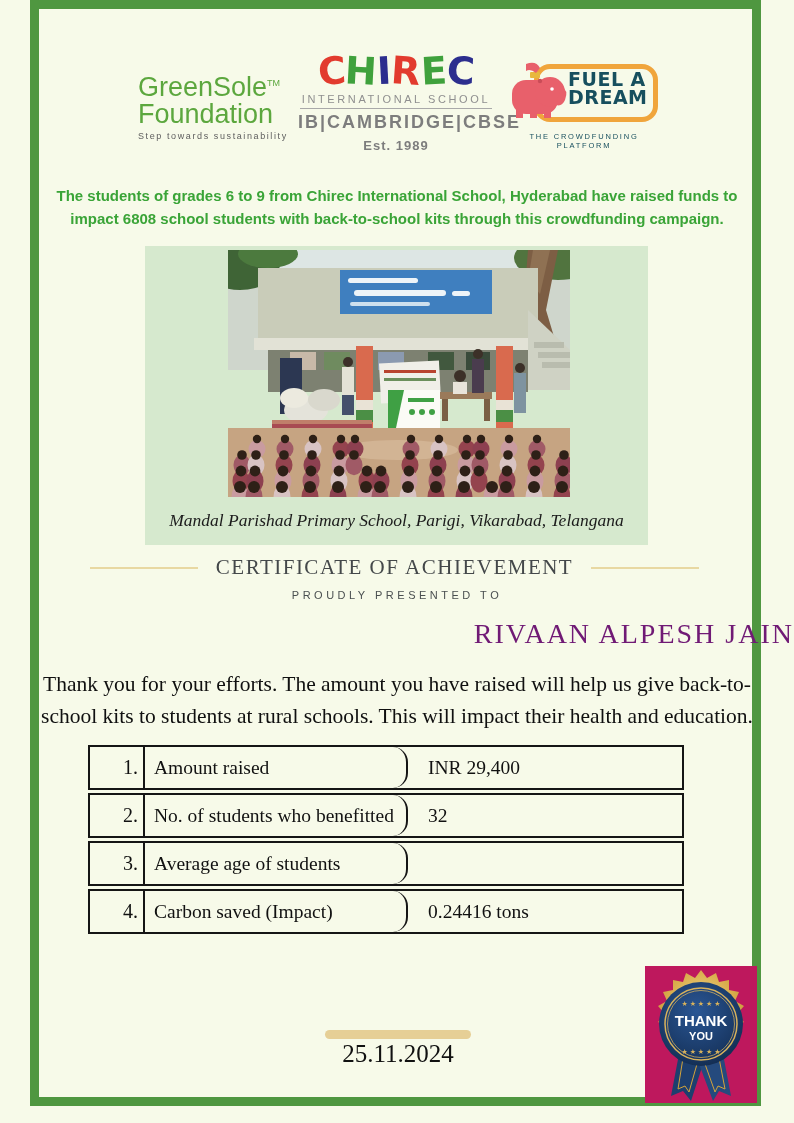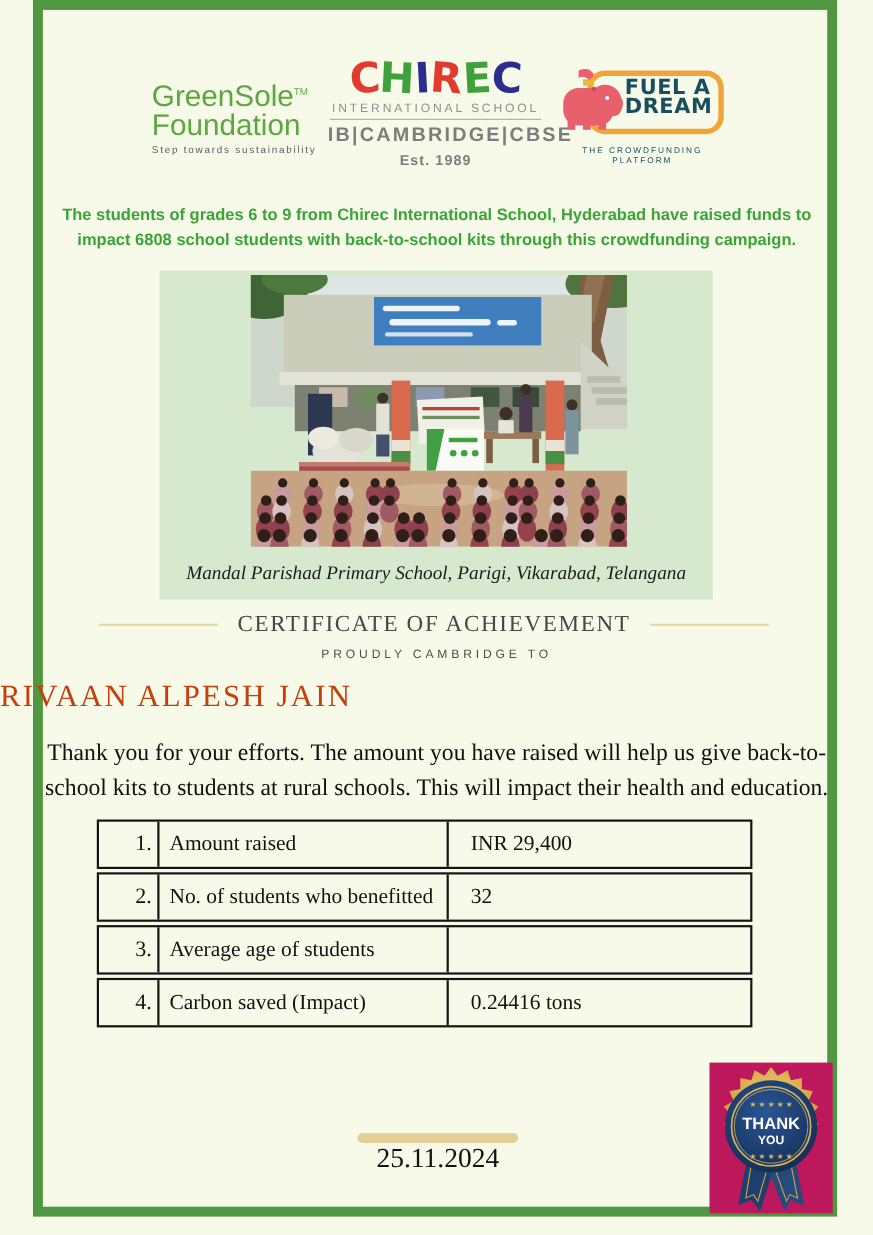--- a/index.html
+++ b/index.html
@@ -59,35 +59,35 @@
     position:absolute; left:0; bottom:14px; width:100%; text-align:center;
     font-family:"Liberation Serif", serif; font-size:17.5px; color:#1b1b1b;
   }
 
   
   .title-row { position:absolute; left:0; top:555px; width:789px; display:flex; align-items:center; justify-content:center; gap:18px; }
   .title-line { width:108px; height:2px; background:#e8d8a2; }
   .cert-title { font-family:"Liberation Serif", serif; font-size:21px; color:#44484a; letter-spacing:1.5px; }
   .cert-sub { position:absolute; left:0; top:589px; width:794px; text-align:center;
     font-size:11px; color:#4a4f50; letter-spacing:3.5px; }
-  .recipient { position:absolute; left:0; top:618px; width:794px; text-align:left;
-    font-family:"Liberation Serif", serif; font-size:28px; color:#c2410c; letter-spacing:2px; }
+  .recipient { position:absolute; left:0; top:618px; width:794px; text-align:right;
+    font-family:"Liberation Serif", serif; font-size:28px; color:#701a75; letter-spacing:2px; }
   .cert-body { position:absolute; left:32px; top:668px; width:730px; text-align:center;
     font-family:"Liberation Serif", serif; font-size:21.5px; color:#101010; line-height:1.5; }
 
   
   .impact-table { position:absolute; left:88px; top:745px; width:596px; }
   .t-row {
     display:grid; grid-template-columns:55px 263px 1fr;
     border:2px solid #151515; margin-bottom:3px; height:45px;
   }
   .t-num { border-right:2px solid #151515; display:flex; align-items:center; justify-content:flex-end;
     padding-right:5px; font-family:"Liberation Serif", serif; font-size:20px; color:#111; }
   .t-label { border-right:2px solid #151515; display:flex; align-items:center;
-    padding-left:9px; font-family:"Liberation Serif", serif; font-size:19.5px; color:#111; }
+    padding-left:9px; font-family:"Liberation Serif", serif; font-size:19.5px; color:#111;border-radius:15px; }
   .t-value { display:flex; align-items:center; padding-left:20px;
     font-family:"Liberation Serif", serif; font-size:19.5px; color:#111; }
 
   
   .date-bar { position:absolute; left:325px; top:1030px; width:146px; height:9px;
     background:#e6cf96; border-radius:5px; }
   .date-text { position:absolute; left:300px; top:1040px; width:196px; text-align:center;
     font-family:"Liberation Serif", serif; font-size:25px; color:#111; }
 
   .badge-wrap { position:absolute; left:645px; top:966px; width:112px; height:137px; background:#be185d; }
@@ -324,21 +324,21 @@
       </g>
   </svg>
   <div class="photo-caption">Mandal Parishad Primary School, Parigi, Vikarabad, Telangana</div>
 </div>
 
 <div class="title-row">
   <div class="title-line"></div>
   <div class="cert-title">CERTIFICATE OF ACHIEVEMENT</div>
   <div class="title-line"></div>
 </div>
-<div class="cert-sub">PROUDLY CAMBRIDGE TO</div>
+<div class="cert-sub">PROUDLY PRESENTED TO</div>
 <div class="recipient">RIVAAN ALPESH JAIN</div>
 <div class="cert-body">Thank you for your efforts. The amount you have raised will help us give back-to-school kits to students at rural schools. This will impact their health and education.</div>
 
 <div class="impact-table">
   <div class="t-row">
     <div class="t-num">1.</div>
     <div class="t-label">Amount raised</div>
     <div class="t-value">INR 29,400</div>
   </div>
   <div class="t-row">

